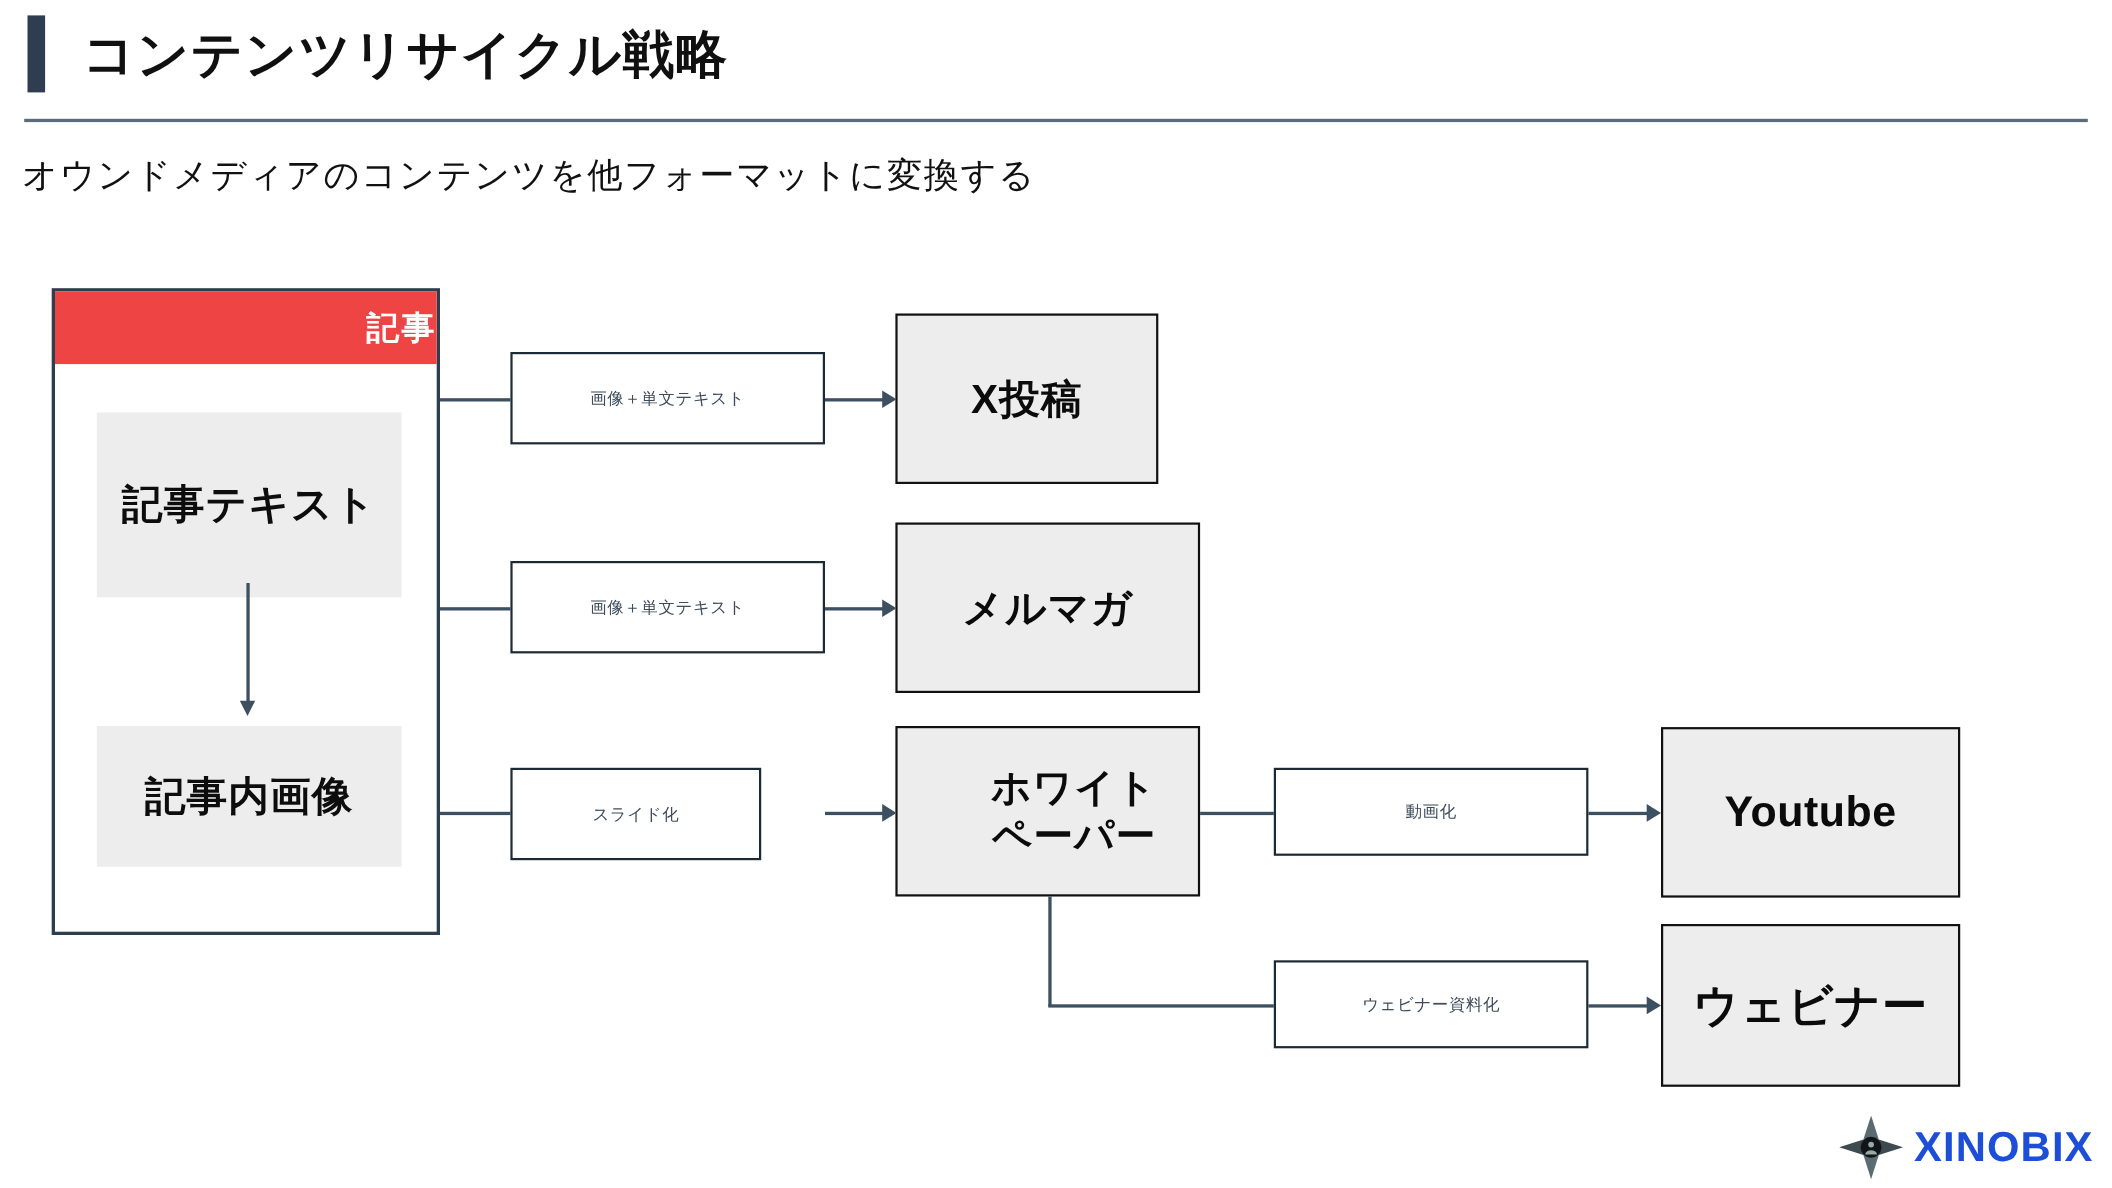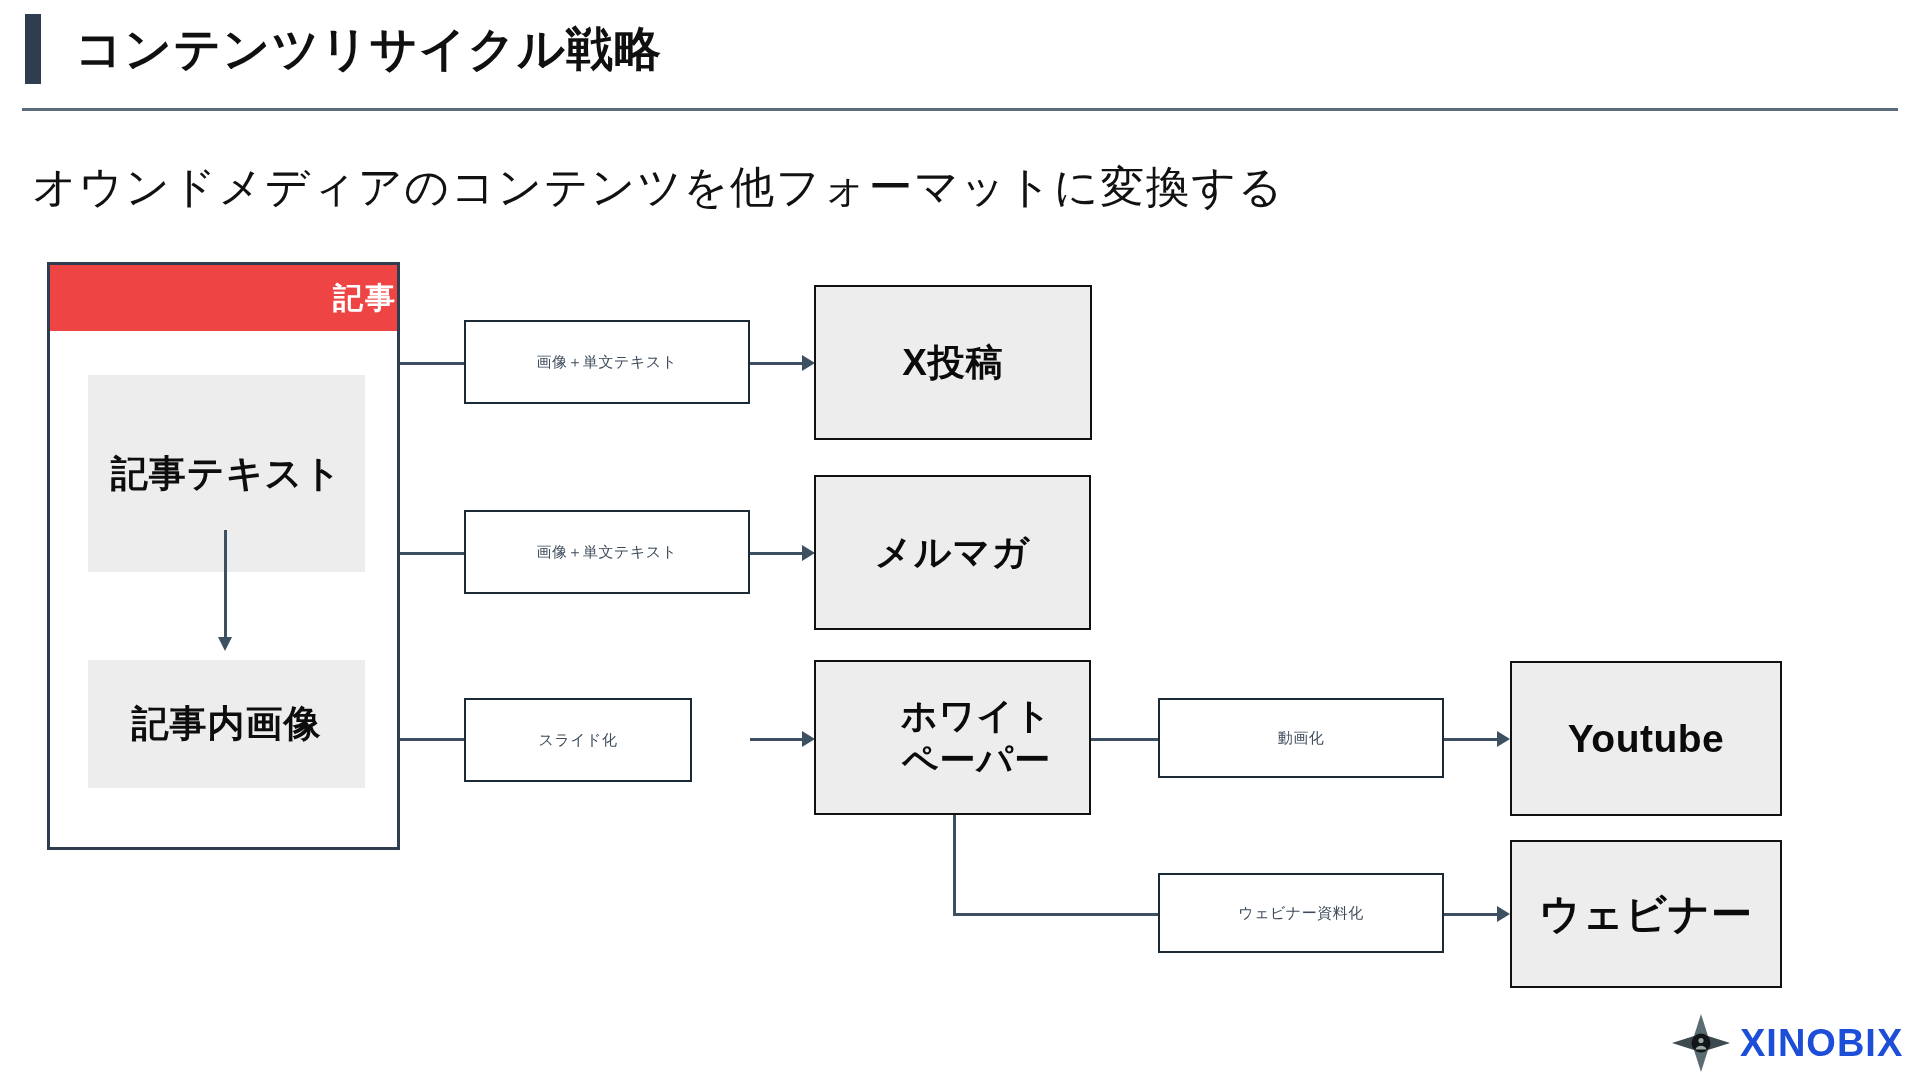--- a/index.html
+++ b/index.html
@@ -44,28 +44,27 @@
   .title-rule {
     position: absolute;
     left: 22px;
     top: 108px;
     width: 1876px;
     height: 0;
     border-top: 3px solid #5a6b7c;
   }
   .slide-subtitle {
     position: absolute;
-    left: 32px;
+    left: 20px;
     top: 138px;
-    font-size: 44px;
+    font-size: 32px;
     font-weight: normal;
     letter-spacing: 1.5px;
     white-space: nowrap;
     color: #111111;
-    margin-top: 20px;
   }
 
   
   .article-group {
     position: absolute;
     left: 47px;
     top: 262px;
     width: 353px;
     height: 588px;
     box-sizing: border-box;
@@ -93,21 +92,21 @@
     display: flex;
     align-items: center;
     justify-content: center;
     font-weight: bold;
     color: #0d0d0d;
   }
   .inner-box.text {
     left: 38px;
     top: 110px;
     width: 277px;
-    height: 197px;
+    height: 168px;
     font-size: 37px;
     letter-spacing: 1px;
   }
   .inner-box.image {
     left: 38px;
     top: 395px;
     width: 277px;
     height: 128px;
     font-size: 37px;
     letter-spacing: 1px;
@@ -230,21 +229,21 @@
       <span>記事内画像</span>
     </div>
   </div>
 
   <div class="hline" style="left:400px; top:362px; width:66px;"></div>
   <div class="label-box" style="left:464px; top:320px; width:286px; height:84px;">
     <span>画像＋単文テキスト</span>
   </div>
   <div class="hline" style="left:750px; top:362px; width:55px;"></div>
   <div class="arrow-head" style="left:802px; top:355px;"></div>
-  <div class="out-box" style="left:814px; top:285px; width:278px; height:155px; font-size:37px; letter-spacing:1px;">
+  <div class="out-box" style="left:814px; top:285px; width:239px; height:155px; font-size:37px; letter-spacing:1px;">
     <span>X投稿</span>
   </div>
 
   <div class="hline" style="left:400px; top:552px; width:66px;"></div>
   <div class="label-box" style="left:464px; top:510px; width:286px; height:84px;">
     <span>画像＋単文テキスト</span>
   </div>
   <div class="hline" style="left:750px; top:552px; width:55px;"></div>
   <div class="arrow-head" style="left:802px; top:545px;"></div>
   <div class="out-box" style="left:814px; top:475px; width:277px; height:155px; font-size:37px; letter-spacing:1px;">

